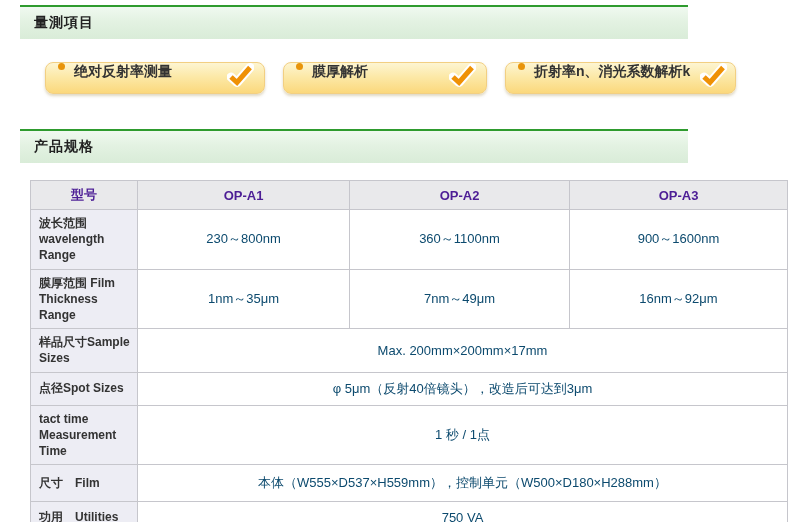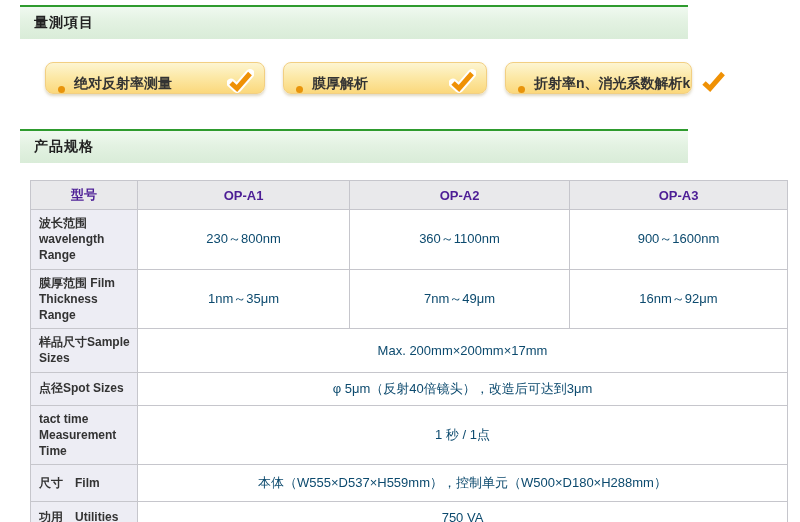--- a/index.html
+++ b/index.html
@@ -25,21 +25,21 @@
 
   
   .feature-row {
     margin: 23px 0 0 45px;
     display: flex;
     align-items: center;
     gap: 18px;
   }
   .feature-btn {
     display: flex;
-    align-items: flex-end;
+    align-items: flex-start;
     height: 32px;
     padding: 0 10px 0 12px;
     border: 1px solid #f2cf82;
     border-radius: 8px;
     background: linear-gradient(to bottom, #fdf5d2 0%, #fce9a8 45%, #fbd87c 100%);
     box-shadow: 0 2px 3px rgba(160,140,80,0.35);
     cursor: pointer;
   }
   .feature-btn .bullet {
     width: 7px; height: 7px;
@@ -55,21 +55,21 @@
     color: #333333;
     white-space: nowrap;
   }
   .feature-btn .check {
     flex: 0 0 auto;
     margin-left: 10px;
     width: 27px; height: 24px;
   }
   .btn-1 { width: 220px; }
   .btn-2 { width: 204px; }
-  .btn-3 { width: 187px; }
+  .btn-3 { width: 231px; }
 
   .gap-above-specs { height: 35px; }
 
   
   .spec-table-wrap { margin: 17px 0 0 30px; }
   table.spec {
     border-collapse: collapse;
     table-layout: fixed;
     width: 757px;
     font-size: 13px;

